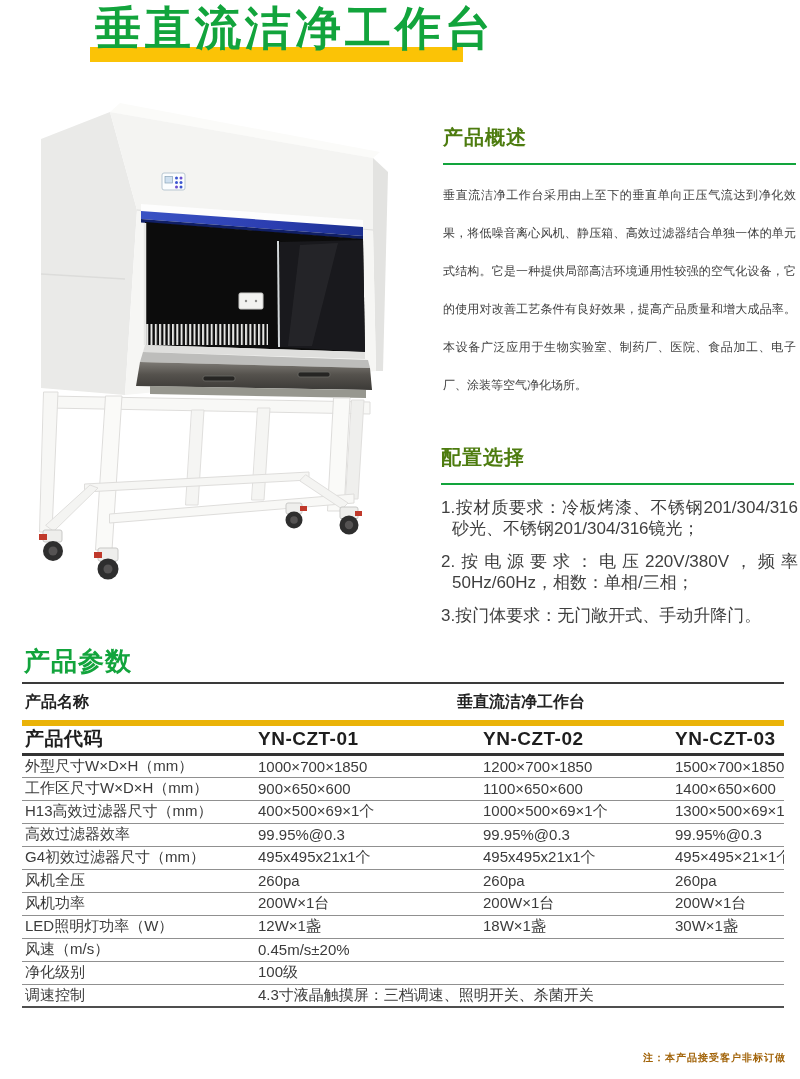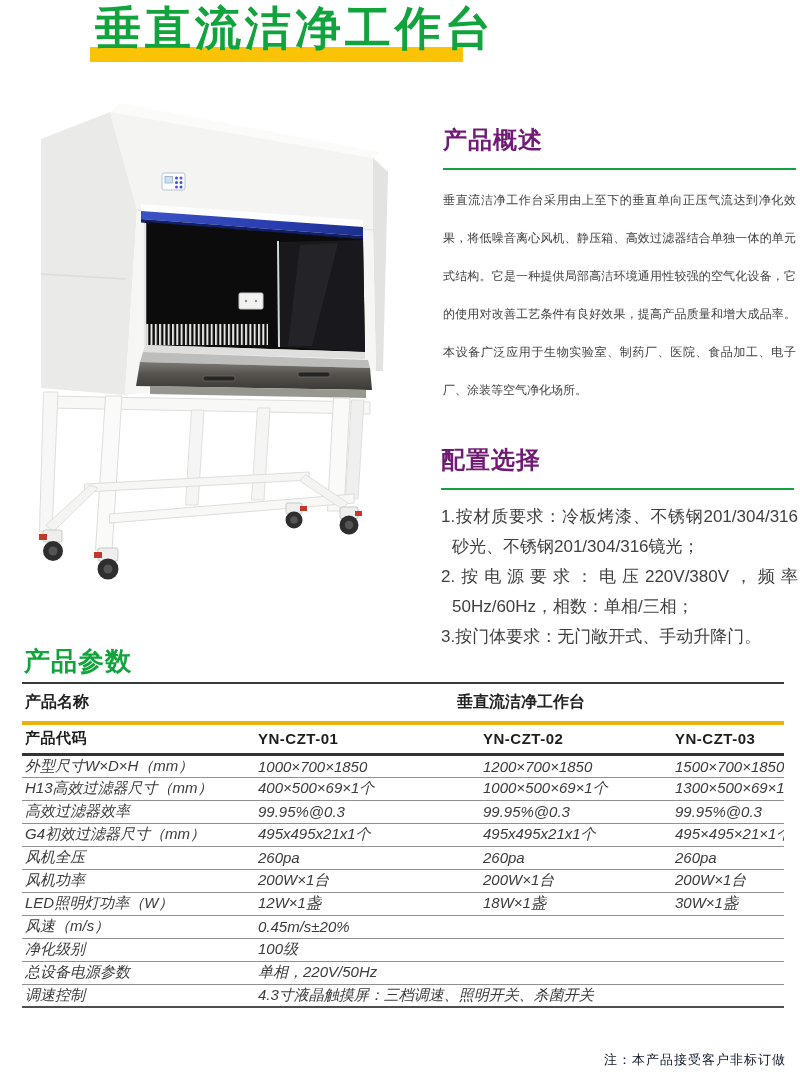--- a/index.html
+++ b/index.html
@@ -19,49 +19,49 @@
     color:#12A43C; line-height:62px; white-space:nowrap;
   }
 
   
   .product-photo { left:0; top:95px; width:400px; height:500px; }
 
   
   .section { width:353px; }
   .sec-overview { left:443px; top:124px; }
   .sec-config   { left:441px; top:444px; width:357px; }
-  .sec-heading { font-size:24px; font-weight:bold; color:#701a75; letter-spacing:1px; }
+  .sec-heading { font-size:20px; font-weight:bold; color:#4d7c0f; letter-spacing:1px; }
   .sec-divider { border-top:2px solid #12A43C; margin-top:12px; }
   .overview-body {
     margin-top:11px; font-size:12px; line-height:38px;
     text-align:justify; color:#3f3f3f;
   }
   .config-list { margin-top:12px; list-style:none; }
   .config-list li {
-    font-size:17px; line-height:30px; color:#3f3f3f;
-    padding-left:11px; text-indent:-11px; text-align:justify;
+    font-size:17px; line-height:21px; color:#3f3f3f;
+    padding-left:11px; text-indent:-11px; text-align:justify;margin-top:12px;
   }
 
   
   .params-heading { left:24px; top:644px; font-size:26px; font-weight:bold; color:#12A43C; letter-spacing:1px; }
   .params-table-wrap { left:22px; top:682px; width:762px; }
   table.params { width:762px; border-collapse:collapse; table-layout:fixed; }
   table.params td { padding:0 0 0 4px; vertical-align:middle; font-size:15px; color:#3b3b3b; overflow:hidden; white-space:nowrap; }
   table.params td.lbl { padding-left:3px; }
-  tr.r-name { border-top:2px solid #3a3a3a; border-bottom:4px solid #eab308; height:40px; }
+  tr.r-name { border-top:2px solid #3a3a3a; border-bottom:6px solid #eab308; height:40px; }
   tr.r-name td { font-weight:bold; font-size:16px; color:#222; }
   tr.r-name td.spanv { text-align:center; font-size:16px; }
   tr.r-code { border-bottom:3px solid #333; height:31px; }
-  tr.r-code td { font-weight:bold; font-size:15px; color:#1e1e1e; letter-spacing:0.5px; }
-  tr.r-data { border-bottom:1px solid #909090; height:23px;font-style:italic; }
+  tr.r-code td { font-weight:bold; font-size:19px; color:#1e1e1e; letter-spacing:0.5px; }
+  tr.r-data { border-bottom:1px solid #909090; height:23px; }
   tr.r-last { border-bottom:2px solid #4f4f4f; }
   td.spanv { text-align:left; }
 
   
-  .custom-note { right:14px; top:1051px; font-size:13px; color:#0f172a; letter-spacing:1px; }
+  .custom-note { right:14px; top:1051px; font-size:10px; color:#a16207; letter-spacing:1px;font-weight:bold; }
 </style>
 </head>
 <body>
 
 <div class="abs title-highlight"></div>
 <h1 class="abs page-title">垂直流洁净工作台</h1>
 
 <svg class="abs product-photo" viewBox="0 0 400 500" aria-hidden="true">
   <defs>
     <linearGradient id="steelApron" x1="0" y1="0" x2="0" y2="1">
@@ -204,20 +204,26 @@
         <td>YN-CZT-03</td>
       </tr>
 
       <tr class="r-data">
         <td class="lbl">外型尺寸W×D×H（mm）</td>
         <td>1000×700×1850</td>
         <td>1200×700×1850</td>
         <td>1500×700×1850</td>
       </tr>
       <tr class="r-data">
+        <td class="lbl">工作区尺寸W×D×H（mm）</td>
+        <td>900×650×600</td>
+        <td>1100×650×600</td>
+        <td>1400×650×600</td>
+      </tr>
+      <tr class="r-data">
         <td class="lbl">H13高效过滤器尺寸（mm）</td>
         <td>400×500×69×1个</td>
         <td>1000×500×69×1个</td>
         <td>1300×500×69×1个</td>
       </tr>
       <tr class="r-data">
         <td class="lbl">高效过滤器效率</td>
         <td>99.95%@0.3</td>
         <td>99.95%@0.3</td>
         <td>99.95%@0.3</td>
@@ -248,24 +254,20 @@
       </tr>
 
       <tr class="r-data">
         <td class="lbl">风速（m/s）</td>
         <td class="spanv" colspan="3">0.45m/s±20%</td>
       </tr>
       <tr class="r-data">
         <td class="lbl">净化级别</td>
         <td class="spanv" colspan="3">100级</td>
       </tr>
-      <tr class="r-data">
-        <td class="lbl">总设备电源参数</td>
-        <td class="spanv" colspan="3">单相，220V/50Hz</td>
-      </tr>
       <tr class="r-data r-last">
         <td class="lbl">调速控制</td>
         <td class="spanv" colspan="3">4.3寸液晶触摸屏：三档调速、照明开关、杀菌开关</td>
       </tr>
     </tbody>
   </table>
 </div>
 
 <div class="abs custom-note">注：本产品接受客户非标订做</div>
 

